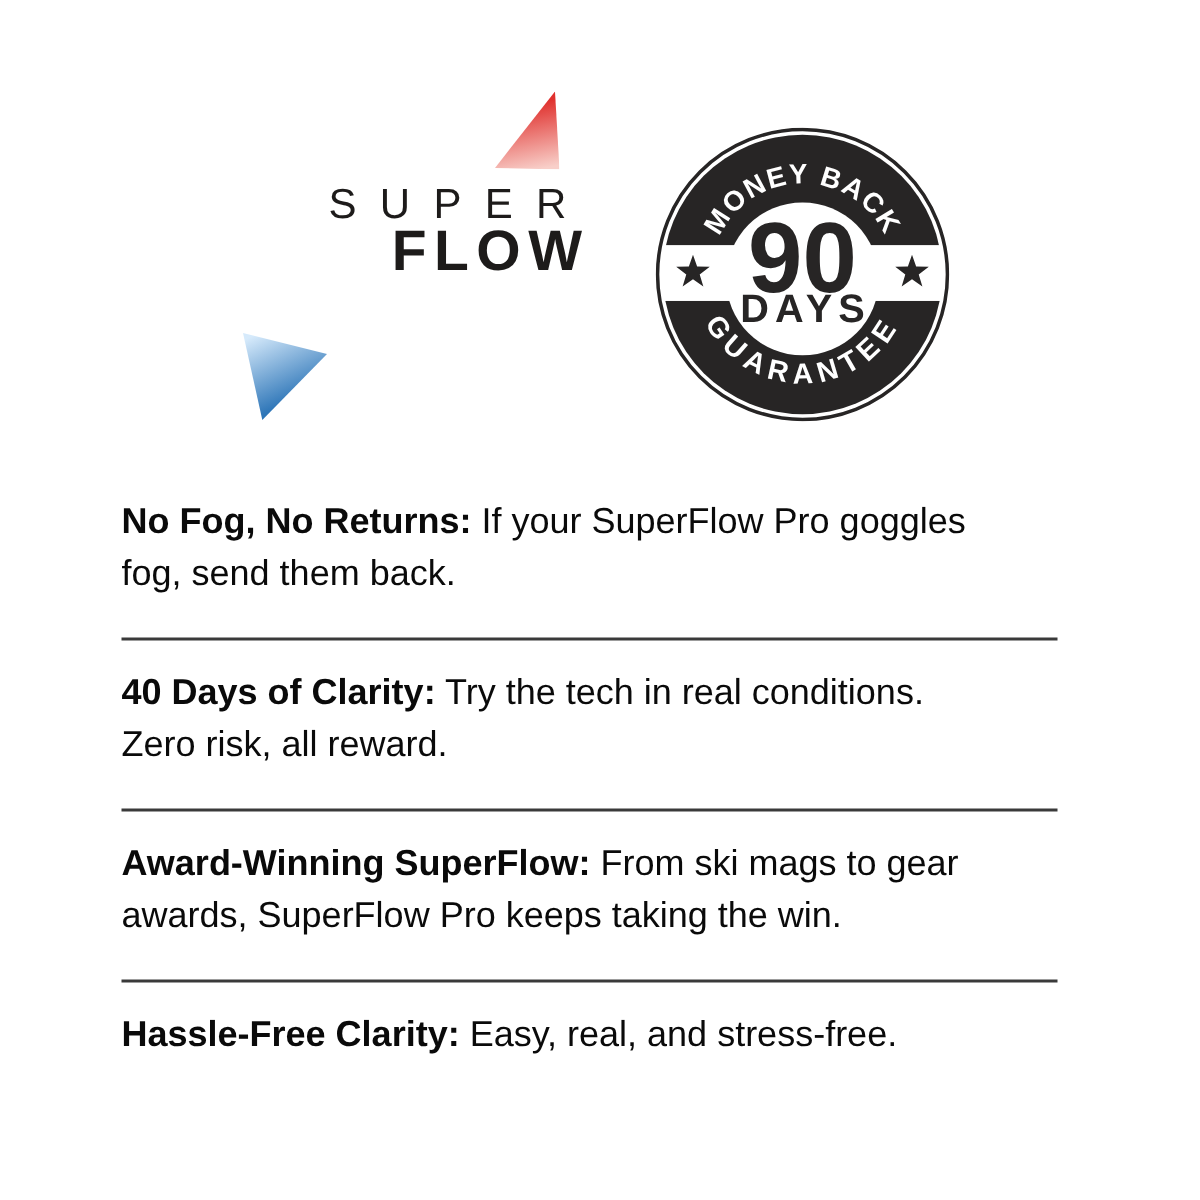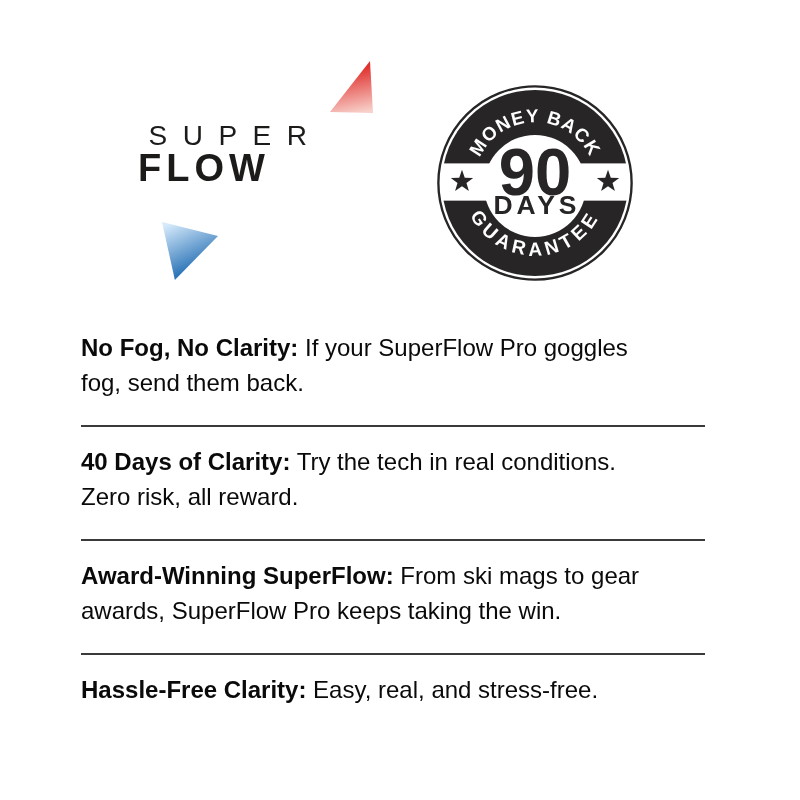--- a/index.html
+++ b/index.html
@@ -12,21 +12,21 @@
     --accent-blue-fade:#d6eafb;
   }
   *{margin:0;padding:0;box-sizing:border-box;}
   html,body{background:#fff;}
   .canvas{
     position:relative;width:800px;height:800px;background:#fff;overflow:hidden;
     font-family:"Liberation Sans",sans-serif;
   }
 
   
-  .logo{position:absolute;left:133px;top:55px;width:260px;height:235px;text-align:left;color:#1d1b1a;}
+  .logo{position:absolute;left:133px;top:55px;width:260px;height:235px;text-align:right;color:#1d1b1a;}
   .tri{position:absolute;}
   .tri-red{
     left:197px;top:6px;width:43px;height:52px;
     clip-path:polygon(93% 0,100% 100%,0 98%);
     background:linear-gradient(168deg,var(--accent-red) 22%,var(--accent-red-fade) 95%);
   }
   .tri-blue{
     left:29px;top:167px;width:56px;height:58px;
     clip-path:polygon(0 0,100% 24%,23% 100%);
     background:linear-gradient(155deg,var(--accent-blue-fade) 6%,var(--accent-blue) 72%);
@@ -92,21 +92,21 @@
 
     <path class="ink-fill" transform="translate(25.5,98.5)" d="M0,-12 L2.82,-3.88 L11.41,-3.71 L4.57,1.48 L7.05,9.71 L0,4.8 L-7.05,9.71 L-4.57,1.48 L-11.41,-3.71 L-2.82,-3.88 Z"></path>
     <path class="ink-fill" transform="translate(174.5,98.5)" d="M0,-12 L2.82,-3.88 L11.41,-3.71 L4.57,1.48 L7.05,9.71 L0,4.8 L-7.05,9.71 L-4.57,1.48 L-11.41,-3.71 L-2.82,-3.88 Z"></path>
 
     <text class="badge-num" x="100" y="112" text-anchor="middle" textLength="74" lengthAdjust="spacingAndGlyphs">90</text>
     <text class="badge-days" x="102" y="132" text-anchor="middle">DAYS</text>
   </svg>
 
   <div class="benefits">
     <div class="benefit">
-      <span class="b-title">No Fog, No Clarity:</span>
+      <span class="b-title">No Fog, No Returns:</span>
       <span class="b-body">If your SuperFlow Pro goggles
 fog, send them back.</span>
     </div>
     <div class="benefit">
       <span class="b-title">40 Days of Clarity:</span>
       <span class="b-body">Try the tech in real conditions.
 Zero risk, all reward.</span>
     </div>
     <div class="benefit">
       <span class="b-title">Award-Winning SuperFlow:</span>

